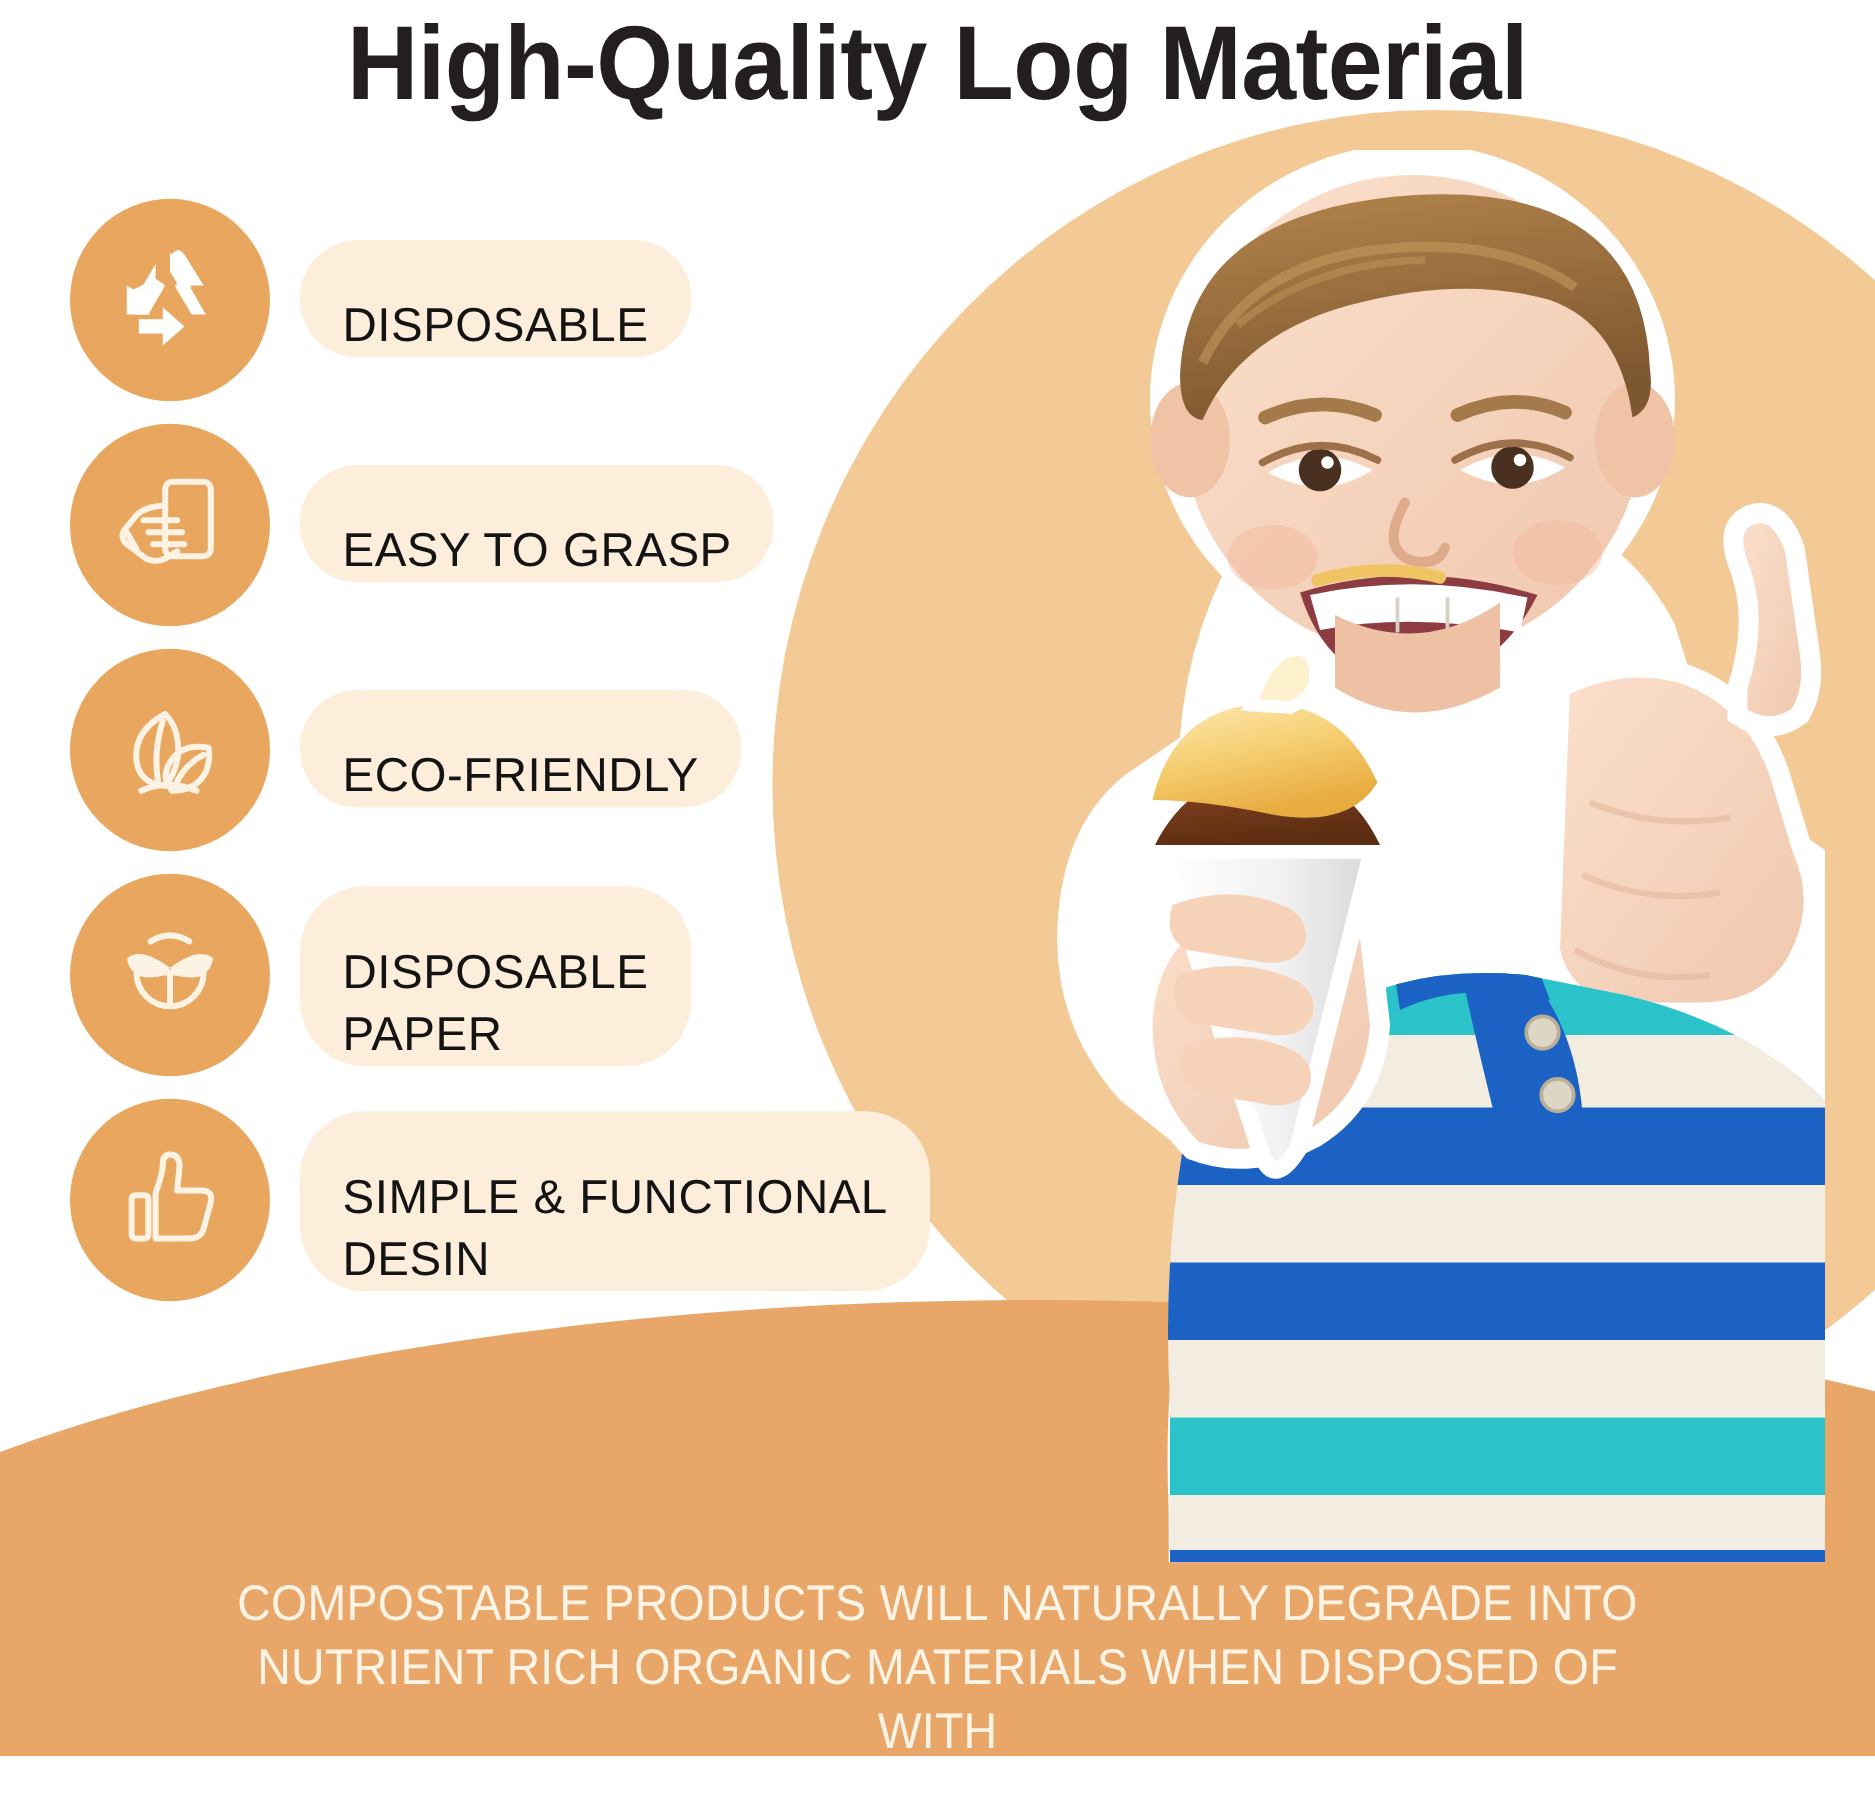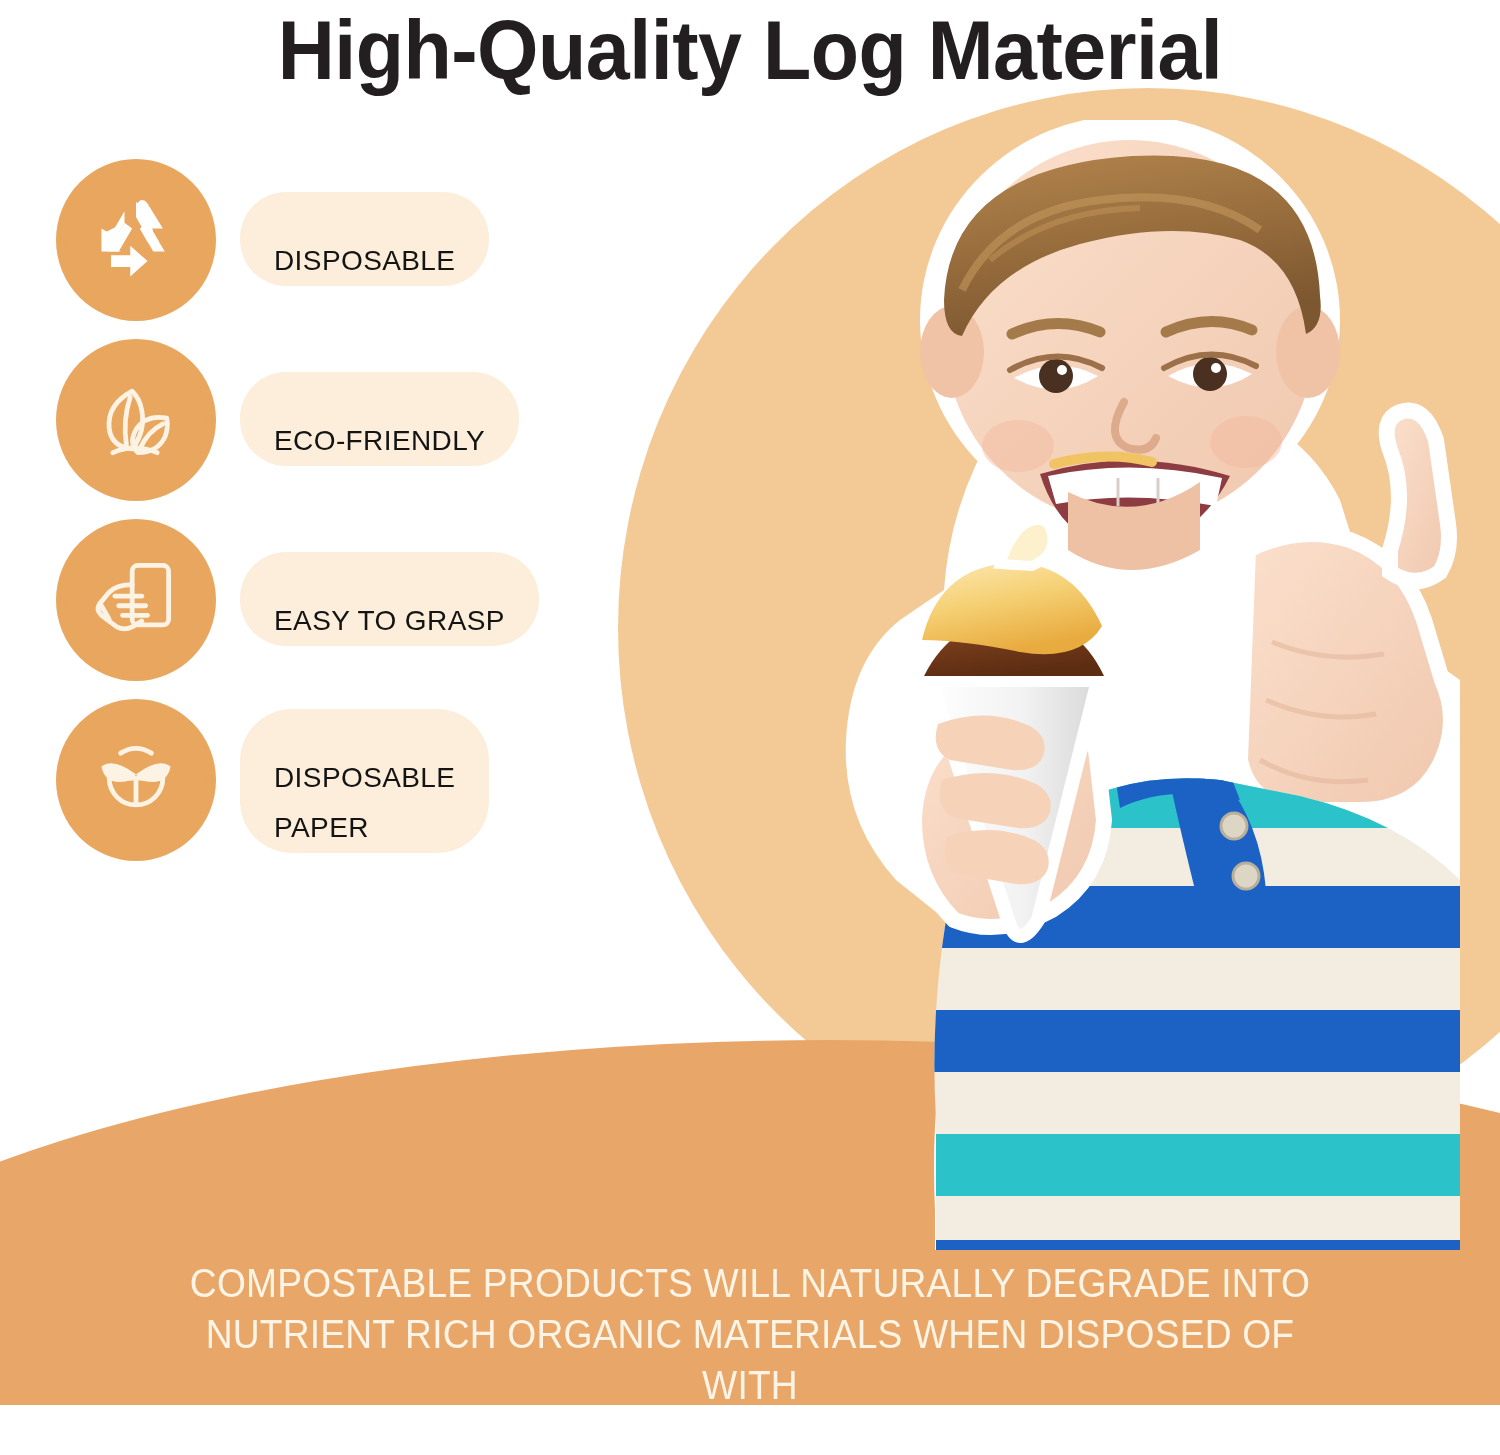--- a/index.html
+++ b/index.html
@@ -110,21 +110,21 @@
     display: flex;
     align-items: center;
   }
   .feature-pill.two-line {
     top: 14px;
     min-height: 136px;
     border-radius: 52px;
     padding: 0 34px;
   }
   .feature-label {
-    font-size: 28px;
+    font-size: 38px;
     line-height: 50px;
     letter-spacing: 0.4px;
     color: #141414;
     font-family: "Liberation Sans", sans-serif;
     white-space: pre-line;
     margin-top: 44px;
   }
 
   
   .hero {
@@ -314,45 +314,45 @@
         </svg>
       </div>
       <div class="feature-pill">
         <span class="feature-label">DISPOSABLE</span>
       </div>
     </div>
 
     <div class="feature-row">
       <div class="feature-icon">
         <svg viewBox="0 0 100 100" xmlns="http://www.w3.org/2000/svg" fill="none" stroke="#fdf3e4" stroke-width="5" stroke-linecap="round" stroke-linejoin="round">
-          <path d="M46 20 Q20 34 22 58 Q24 78 46 80 Q60 62 56 40 Q54 28 46 20 Z"></path>
-          <path d="M44 26 Q36 50 40 76"></path>
-          <path d="M82 48 Q60 44 50 60 Q42 74 52 84 Q72 84 80 68 Q84 58 82 48 Z"></path>
-          <path d="M78 54 Q62 62 54 80"></path>
-          <path d="M26 84 Q48 74 72 84"></path>
-        </svg>
-      </div>
-      <div class="feature-pill">
-        <span class="feature-label">ECO-FRIENDLY</span>
-      </div>
-    </div>
-
-    <div class="feature-row">
-      <div class="feature-icon">
-        <svg viewBox="0 0 100 100" xmlns="http://www.w3.org/2000/svg" fill="none" stroke="#fdf3e4" stroke-width="5" stroke-linecap="round" stroke-linejoin="round">
           <rect x="46" y="14" width="38" height="62" rx="6"></rect>
           <path d="M46 34 Q30 34 22 42 L12 54 Q8 60 14 66 L30 78 Q38 82 46 78 L56 72"></path>
           <path d="M28 46 L56 46"></path>
           <path d="M32 56 L60 56"></path>
           <path d="M36 66 L62 66"></path>
           <path d="M14 56 L22 70"></path>
         </svg>
       </div>
       <div class="feature-pill">
         <span class="feature-label">EASY TO GRASP</span>
+      </div>
+    </div>
+
+    <div class="feature-row">
+      <div class="feature-icon">
+        <svg viewBox="0 0 100 100" xmlns="http://www.w3.org/2000/svg" fill="none" stroke="#fdf3e4" stroke-width="5" stroke-linecap="round" stroke-linejoin="round">
+          <path d="M46 20 Q20 34 22 58 Q24 78 46 80 Q60 62 56 40 Q54 28 46 20 Z"></path>
+          <path d="M44 26 Q36 50 40 76"></path>
+          <path d="M82 48 Q60 44 50 60 Q42 74 52 84 Q72 84 80 68 Q84 58 82 48 Z"></path>
+          <path d="M78 54 Q62 62 54 80"></path>
+          <path d="M26 84 Q48 74 72 84"></path>
+        </svg>
+      </div>
+      <div class="feature-pill">
+        <span class="feature-label">ECO-FRIENDLY</span>
       </div>
     </div>
 
     <div class="feature-row">
       <div class="feature-icon">
         <svg viewBox="0 0 100 100" xmlns="http://www.w3.org/2000/svg">
           <g fill="none" stroke="#fdf3e4" stroke-width="5">
             <path d="M22 48 A28 28 0 0 0 78 48"></path>
             <path d="M22 48 L78 48"></path>
             <path d="M50 48 L50 76"></path>
@@ -361,20 +361,32 @@
           <path d="M50 44 Q74 26 86 36 Q82 58 54 50 Z" fill="#fdf3e4"></path>
           <path d="M34 22 Q50 12 66 22" fill="none" stroke="#fdf3e4" stroke-width="5" stroke-linecap="round"></path>
         </svg>
       </div>
       <div class="feature-pill two-line">
         <span class="feature-label">DISPOSABLE
 PAPER</span>
       </div>
     </div>
 
+    <div class="feature-row">
+      <div class="feature-icon">
+        <svg viewBox="0 0 100 100" xmlns="http://www.w3.org/2000/svg" fill="none" stroke="#fdf3e4" stroke-width="5" stroke-linecap="round" stroke-linejoin="round">
+          <path d="M38 44 Q44 28 44 20 Q44 12 50 12 Q58 12 58 22 L56 42 L76 42 Q86 42 84 52 L78 74 Q76 82 66 82 L38 82 Z"></path>
+          <rect x="18" y="46" width="14" height="36" rx="3"></rect>
+        </svg>
+      </div>
+      <div class="feature-pill two-line">
+        <span class="feature-label">SIMPLE &amp; FUNCTIONAL
+DESIN</span>
+      </div>
+    </div>
 
   </div>
 
   <div class="caption">COMPOSTABLE PRODUCTS WILL NATURALLY DEGRADE INTO
 NUTRIENT RICH ORGANIC MATERIALS WHEN DISPOSED OF WITH
 OTHER COMPOSTABLE ITEMS</div>
 
 </div>
 
 </body></html>

